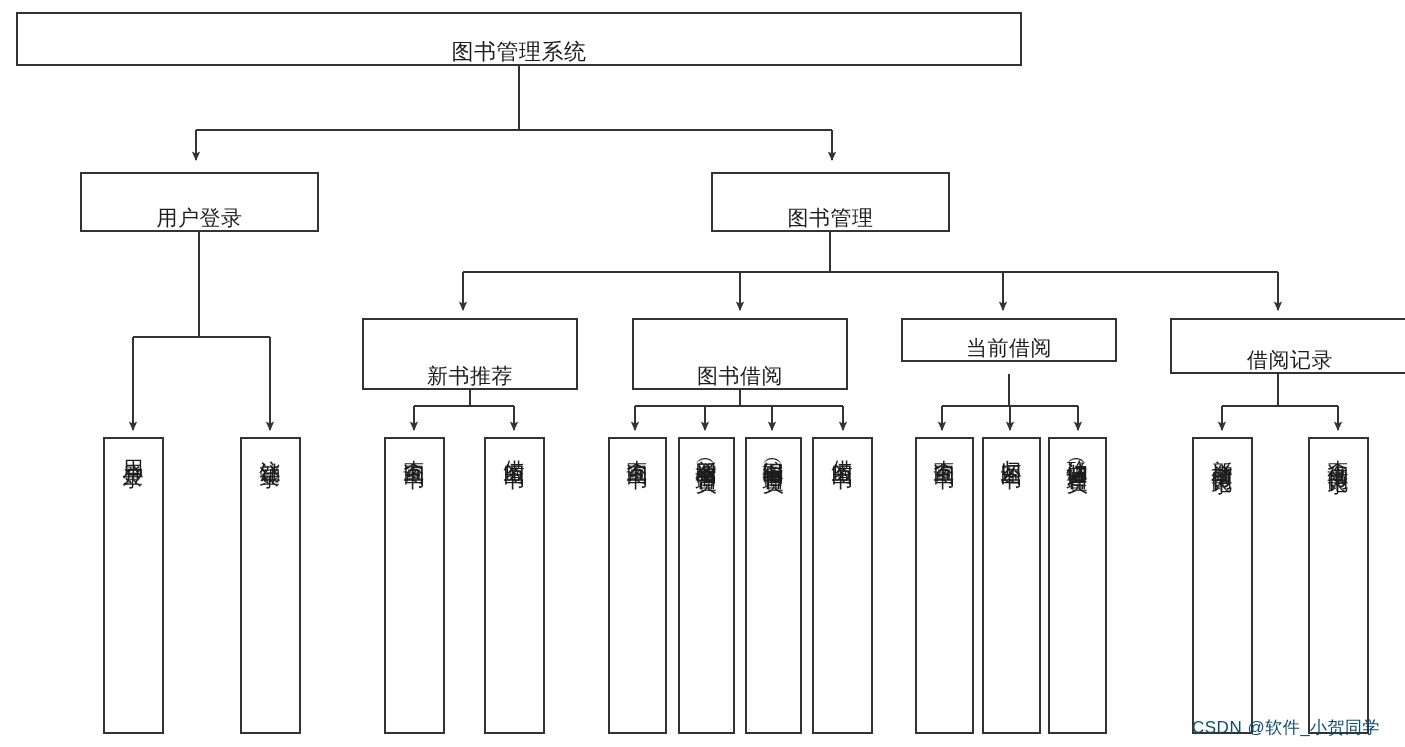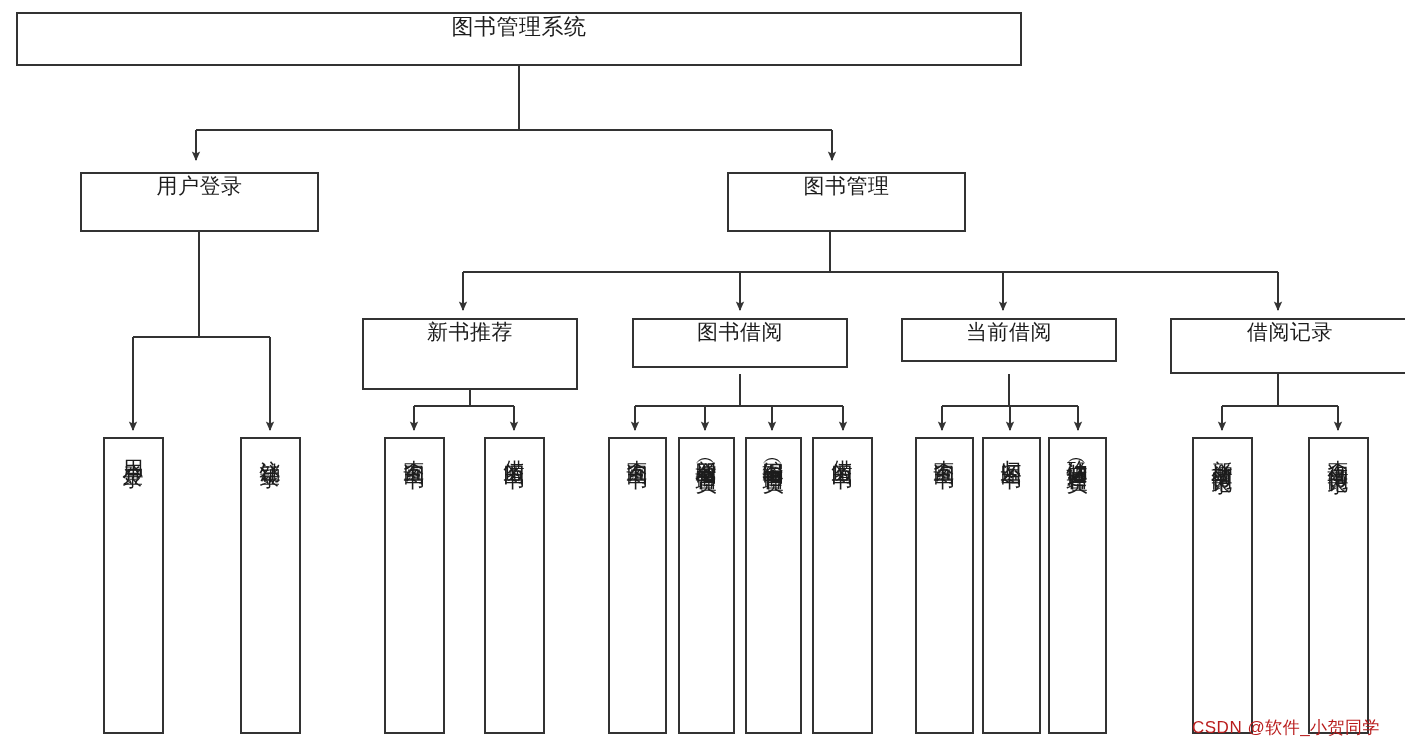--- a/index.html
+++ b/index.html
@@ -25,21 +25,21 @@
     width: 1405px;
     height: 747px;
     pointer-events: none;
   }
   .node {
     position: absolute;
     box-sizing: border-box;
     background: #ffffff;
     border: 2.4px solid #333333;
     display: flex;
-    align-items: flex-start;
+    align-items: flex-end;
     justify-content: center;
     z-index: 3;
   }
   .node .lbl {
     font-size: 21px;
     line-height: 1.15;
     letter-spacing: 0.5px;
     color: #1c1c1c;
     white-space: nowrap;
     text-align: center;
@@ -59,21 +59,21 @@
     letter-spacing: 3px;
     line-height: 1;
     white-space: nowrap;
     height: auto;
     max-height: 100%;
   }
   .node.leaf.tall .lbl { letter-spacing: 2px; }
   .watermark {
     position: absolute;
     font-size: 17px;
-    color: #b91c1c;
+    color: #0c4a6e;
     letter-spacing: 0.5px;
     white-space: nowrap;
     z-index: 6;
   }
 </style>
 </head>
 <body>
 
 <div id="canvas">
 
@@ -129,28 +129,28 @@
     </g>
   </svg>
 
   <div class="node root" style="left:16px; top:12px; width:1006px; height:54px;">
     <span class="lbl">图书管理系统</span>
   </div>
 
   <div class="node lvl2" style="left:80px; top:172px; width:239px; height:60px;">
     <span class="lbl">用户登录</span>
   </div>
-  <div class="node lvl2" style="left:727px; top:172px; width:239px; height:60px;">
+  <div class="node lvl2" style="left:711px; top:172px; width:239px; height:60px;">
     <span class="lbl">图书管理</span>
   </div>
 
   <div class="node lvl2" style="left:362px; top:318px; width:216px; height:72px;">
     <span class="lbl">新书推荐</span>
   </div>
-  <div class="node lvl2" style="left:632px; top:318px; width:216px; height:50px;">
+  <div class="node lvl2" style="left:632px; top:318px; width:216px; height:72px;">
     <span class="lbl">图书借阅</span>
   </div>
   <div class="node lvl2" style="left:901px; top:318px; width:216px; height:44px;">
     <span class="lbl">当前借阅</span>
   </div>
   <div class="node lvl2" style="left:1170px; top:318px; width:240px; height:56px;">
     <span class="lbl">借阅记录</span>
   </div>
 
   <div class="node leaf" style="left:103px; top:437px; width:61px; height:297px;">

